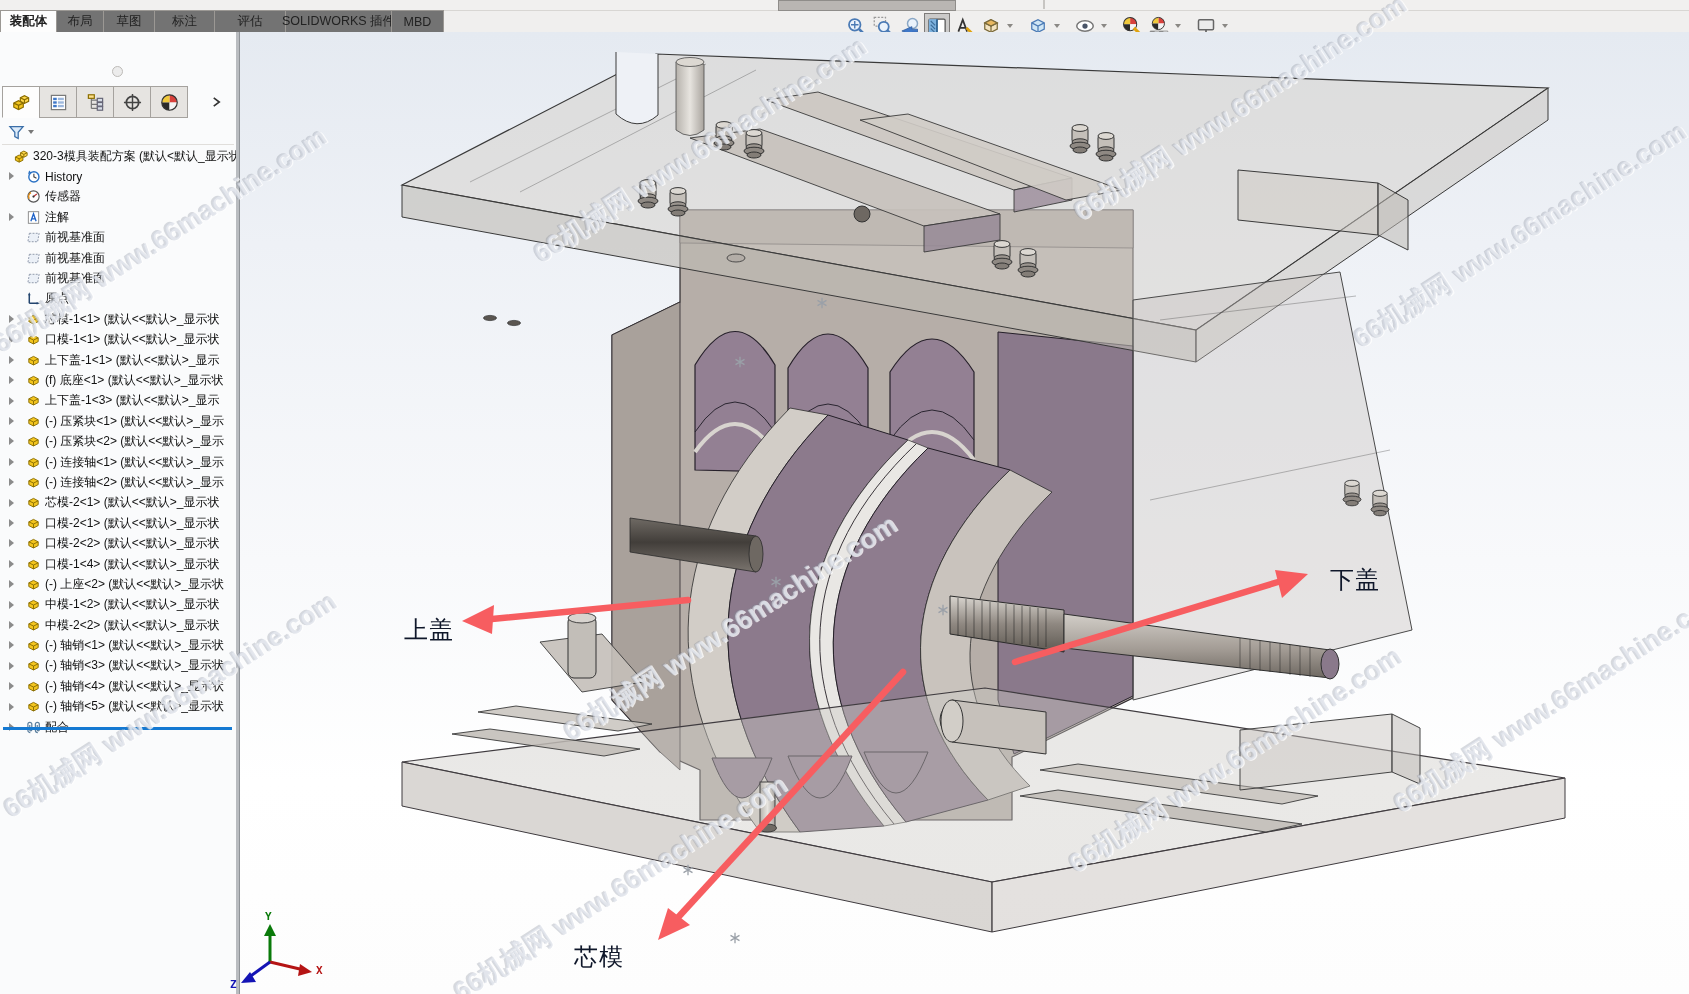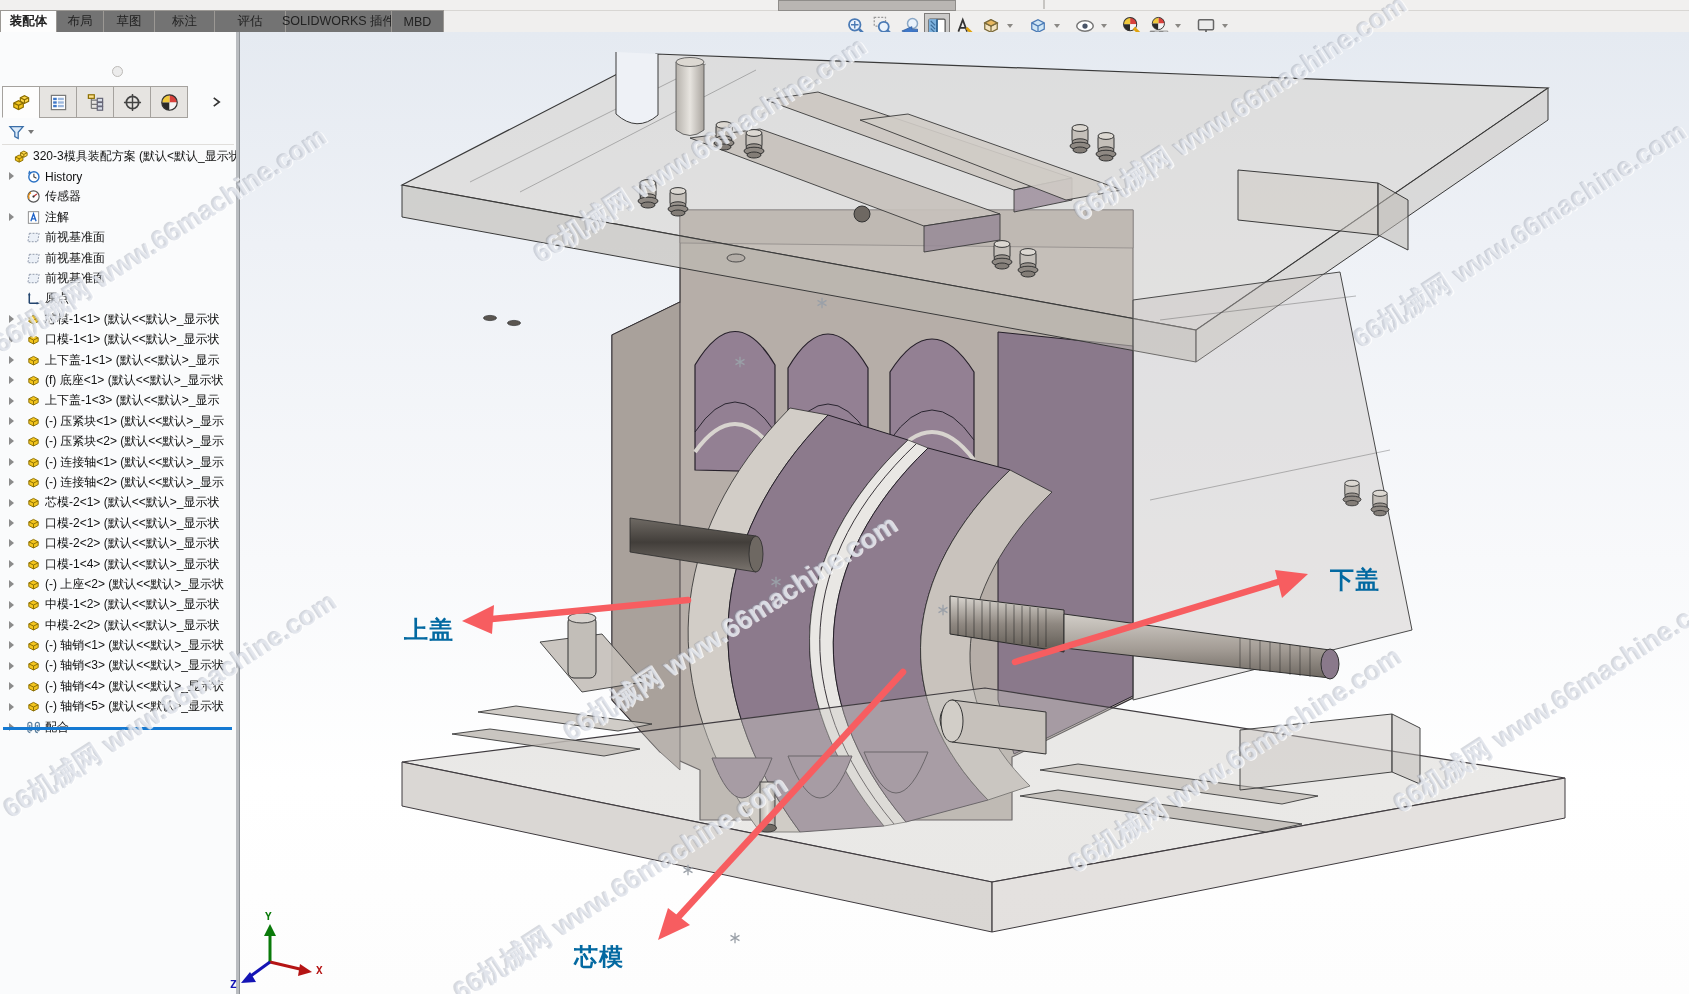--- a/index.html
+++ b/index.html
@@ -50,21 +50,21 @@
   
   #viewport{position:absolute;left:239px;top:32px;width:1450px;height:962px;
       background:linear-gradient(180deg,#e5eaf1 0%,#eef1f6 22%,#f8f9fb 55%,#ffffff 78%,#fdfdfd 100%);}
   #modelsvg{position:absolute;left:0;top:0;z-index:2;}
   
   .wm{position:absolute;z-index:8;font-size:27px;font-weight:bold;white-space:nowrap;
       color:rgba(214,219,228,0.60);
       text-shadow:1px 1px 0 rgba(255,255,255,0.75),-1px -1px 0 rgba(130,136,148,0.30);
       transform:translate(-50%,-50%) rotate(-33deg);pointer-events:none;}
   
-  .anno{position:absolute;z-index:9;color:#0369a1;font-size:24px;font-weight:bold;letter-spacing:1px;}
+  .anno{position:absolute;z-index:9;color:#0f172a;font-size:24px;font-weight:normal;letter-spacing:1px;}
   
   .axlbl{position:absolute;z-index:9;font-size:11px;font-weight:bold;font-family:"DejaVu Sans Mono",monospace;}
 </style>
 </head>
 <body>
 
 <div id="app">
 
   <svg width="0" height="0" style="position:absolute" aria-hidden="true">
     <defs>

